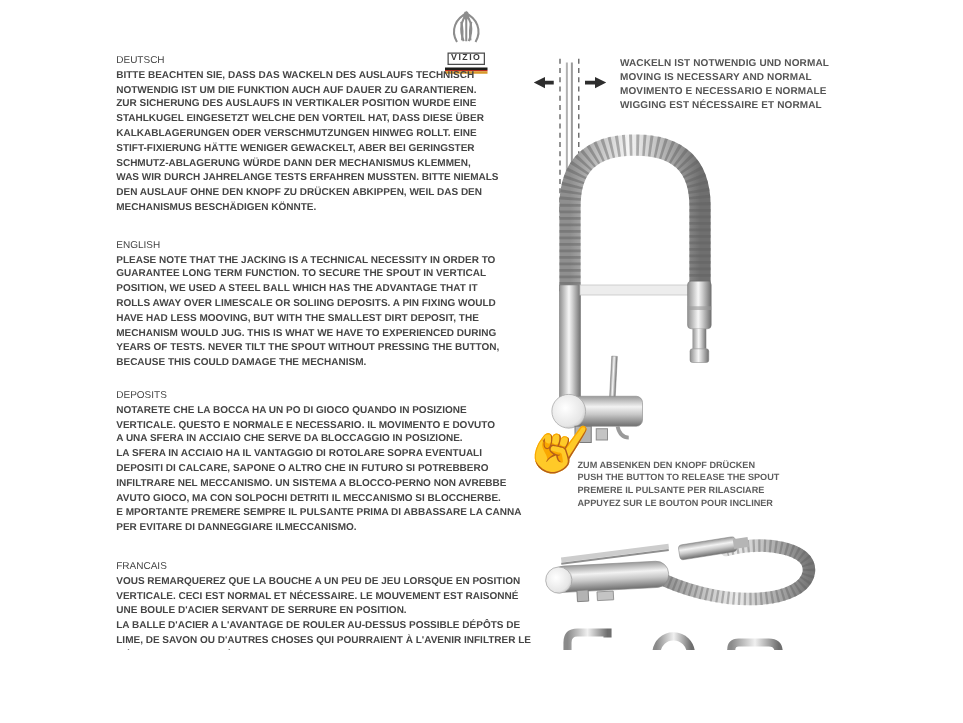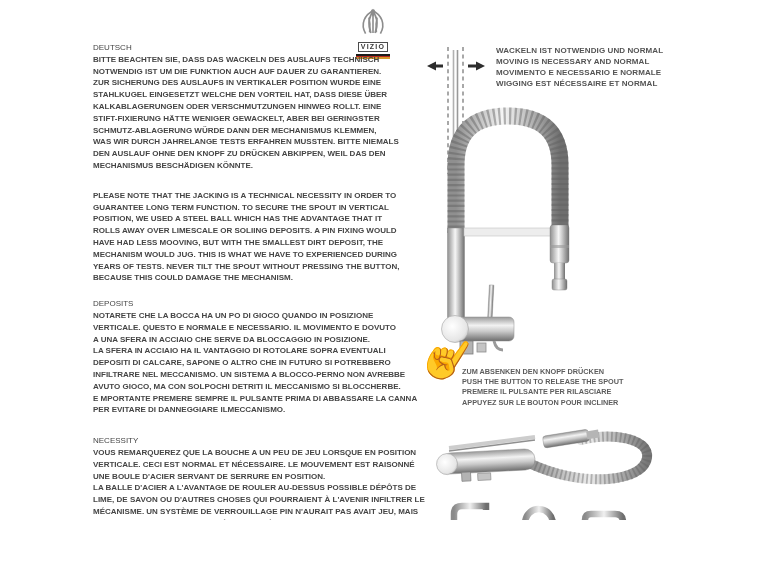--- a/index.html
+++ b/index.html
@@ -66,20 +66,21 @@
 STAHLKUGEL EINGESETZT WELCHE DEN VORTEIL HAT, DASS DIESE ÜBER
 KALKABLAGERUNGEN ODER VERSCHMUTZUNGEN HINWEG ROLLT. EINE
 STIFT-FIXIERUNG HÄTTE WENIGER GEWACKELT, ABER BEI GERINGSTER
 SCHMUTZ-ABLAGERUNG WÜRDE DANN DER MECHANISMUS KLEMMEN,
 WAS WIR DURCH JAHRELANGE TESTS ERFAHREN MUSSTEN. BITTE NIEMALS
 DEN AUSLAUF OHNE DEN KNOPF ZU DRÜCKEN ABKIPPEN, WEIL DAS DEN
 MECHANISMUS BESCHÄDIGEN KÖNNTE.</div>
     </div>
     <div class="gap-a"></div>
     <div class="lang-section">
+      <div class="lang-title">ENGLISH</div>
       <div class="lang-body">PLEASE NOTE THAT THE JACKING IS A TECHNICAL NECESSITY IN ORDER TO
 GUARANTEE LONG TERM FUNCTION. TO SECURE THE SPOUT IN VERTICAL
 POSITION, WE USED A STEEL BALL WHICH HAS THE ADVANTAGE THAT IT
 ROLLS AWAY OVER LIMESCALE OR SOLIING DEPOSITS. A PIN FIXING WOULD
 HAVE HAD LESS MOOVING, BUT WITH THE SMALLEST DIRT DEPOSIT, THE
 MECHANISM WOULD JUG. THIS IS WHAT WE HAVE TO EXPERIENCED DURING
 YEARS OF TESTS. NEVER TILT THE SPOUT WITHOUT PRESSING THE BUTTON,
 BECAUSE THIS COULD DAMAGE THE MECHANISM.</div>
     </div>
     <div class="gap-b"></div>
@@ -90,21 +91,21 @@
 A UNA SFERA IN ACCIAIO CHE SERVE DA BLOCCAGGIO IN POSIZIONE.
 LA SFERA IN ACCIAIO HA IL VANTAGGIO DI ROTOLARE SOPRA EVENTUALI
 DEPOSITI DI CALCARE, SAPONE O ALTRO CHE IN FUTURO SI POTREBBERO
 INFILTRARE NEL MECCANISMO.  UN SISTEMA A BLOCCO-PERNO NON AVREBBE
 AVUTO GIOCO, MA CON SOLPOCHI DETRITI IL MECCANISMO SI BLOCCHERBE.
 E MPORTANTE PREMERE SEMPRE IL PULSANTE PRIMA DI ABBASSARE LA CANNA
 PER EVITARE DI DANNEGGIARE ILMECCANISMO.</div>
     </div>
     <div class="gap-c"></div>
     <div class="lang-section">
-      <div class="lang-title">NECESSITY</div>
+      <div class="lang-title">FRANCAIS</div>
       <div class="lang-body">VOUS REMARQUEREZ QUE LA BOUCHE A UN PEU DE JEU LORSQUE EN POSITION
 VERTICALE. CECI EST NORMAL ET NÉCESSAIRE. LE MOUVEMENT EST RAISONNÉ
 UNE BOULE D'ACIER SERVANT DE SERRURE EN POSITION.
 LA BALLE D'ACIER A L'AVANTAGE DE ROULER AU-DESSUS POSSIBLE DÉPÔTS DE
 LIME, DE SAVON OU D'AUTRES CHOSES QUI POURRAIENT À L'AVENIR INFILTRER LE
 MÉCANISME. UN SYSTÈME DE VERROUILLAGE PIN N'AURAIT PAS AVAIT JEU, MAIS
 AVEC SEULEMENT QUELQUES DÉBRIS LE MÉCANISME BLOCS.
 IL EST IMPORTANT DE TOUJOURS APPUYER SUR LE BOUTON AVANT D'ABAISSER
 LE BEC POUR ÉVITER D'ENDOMMAGER LE MÉCANISME.</div>
     </div>

